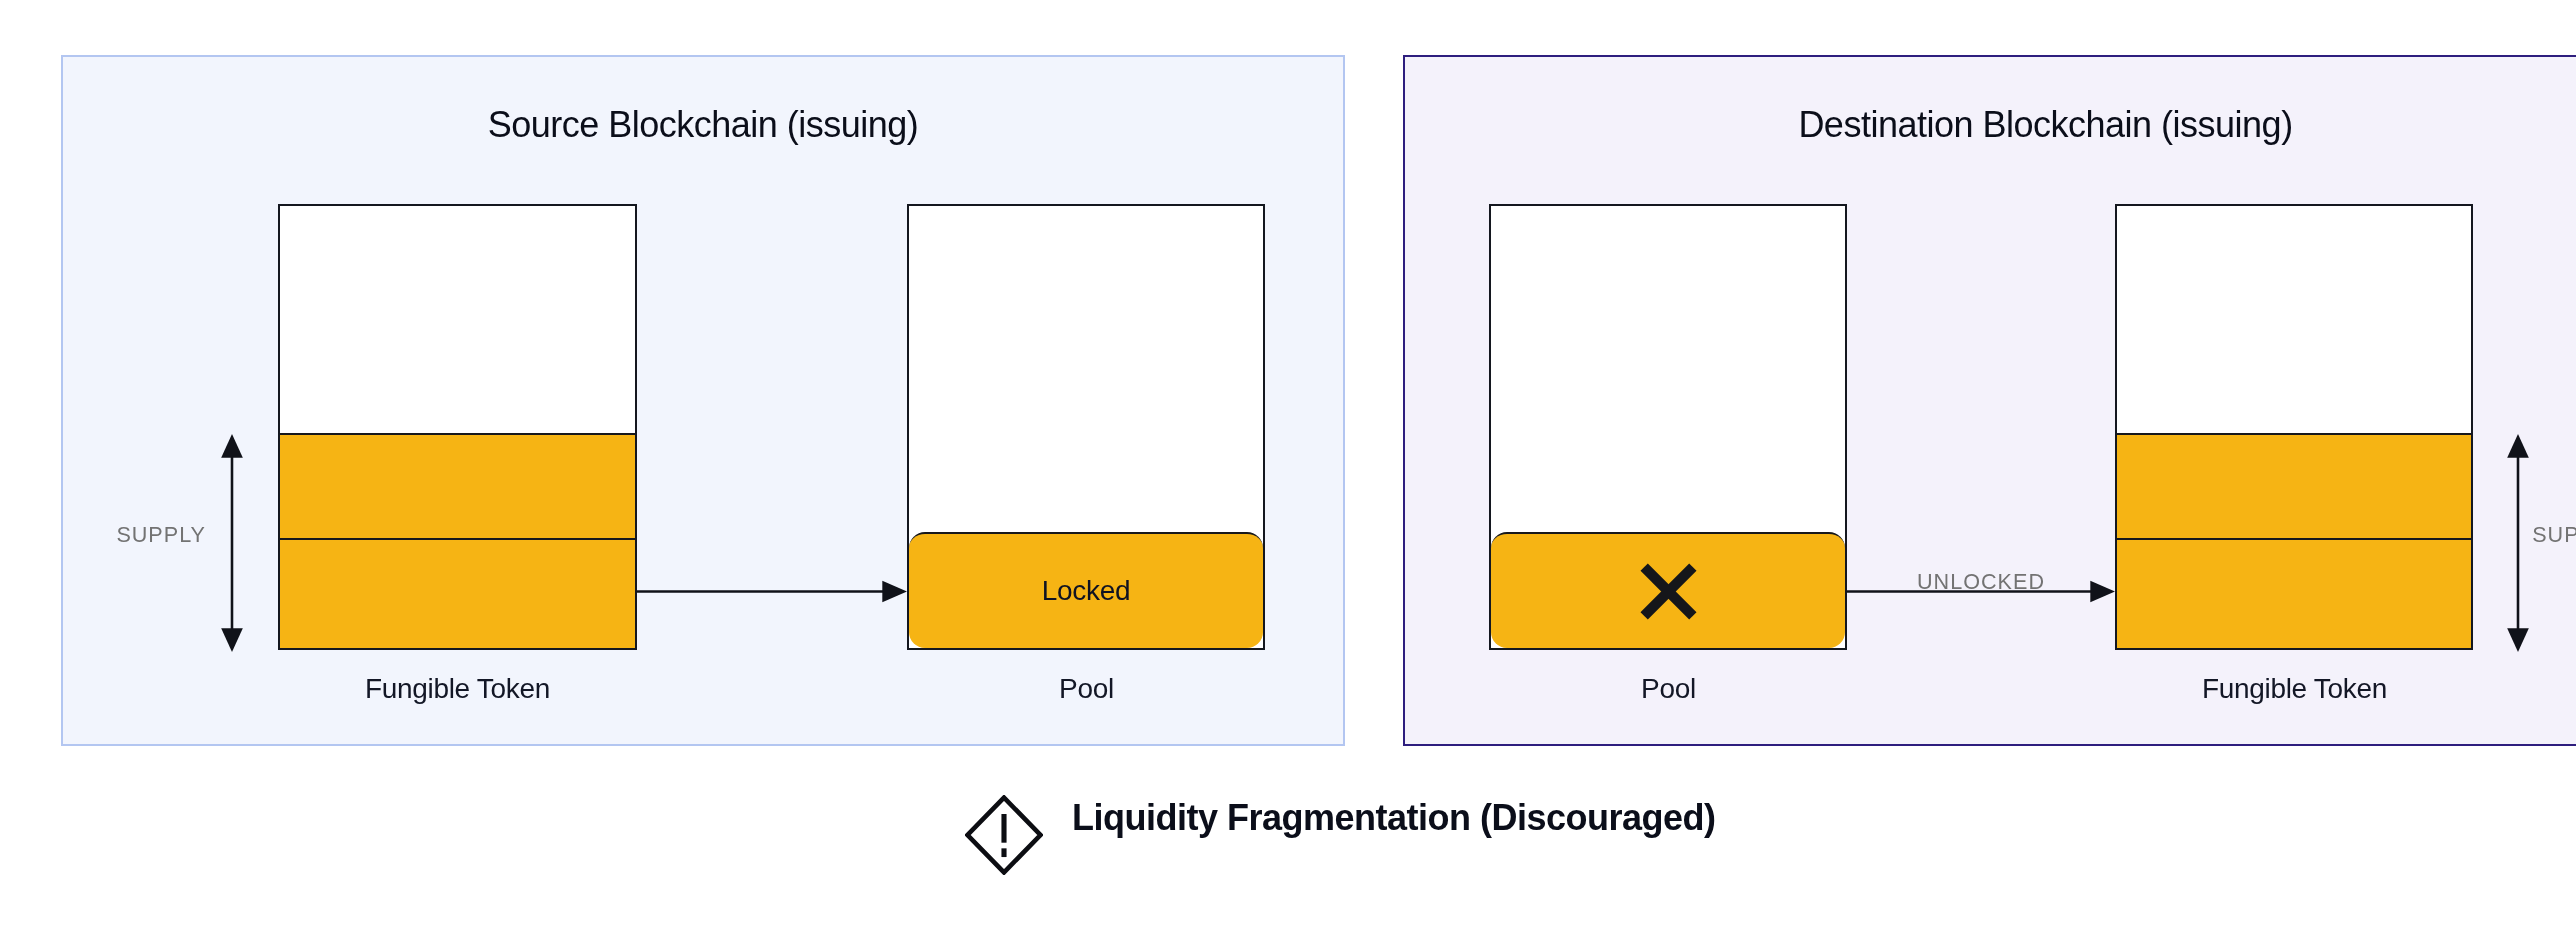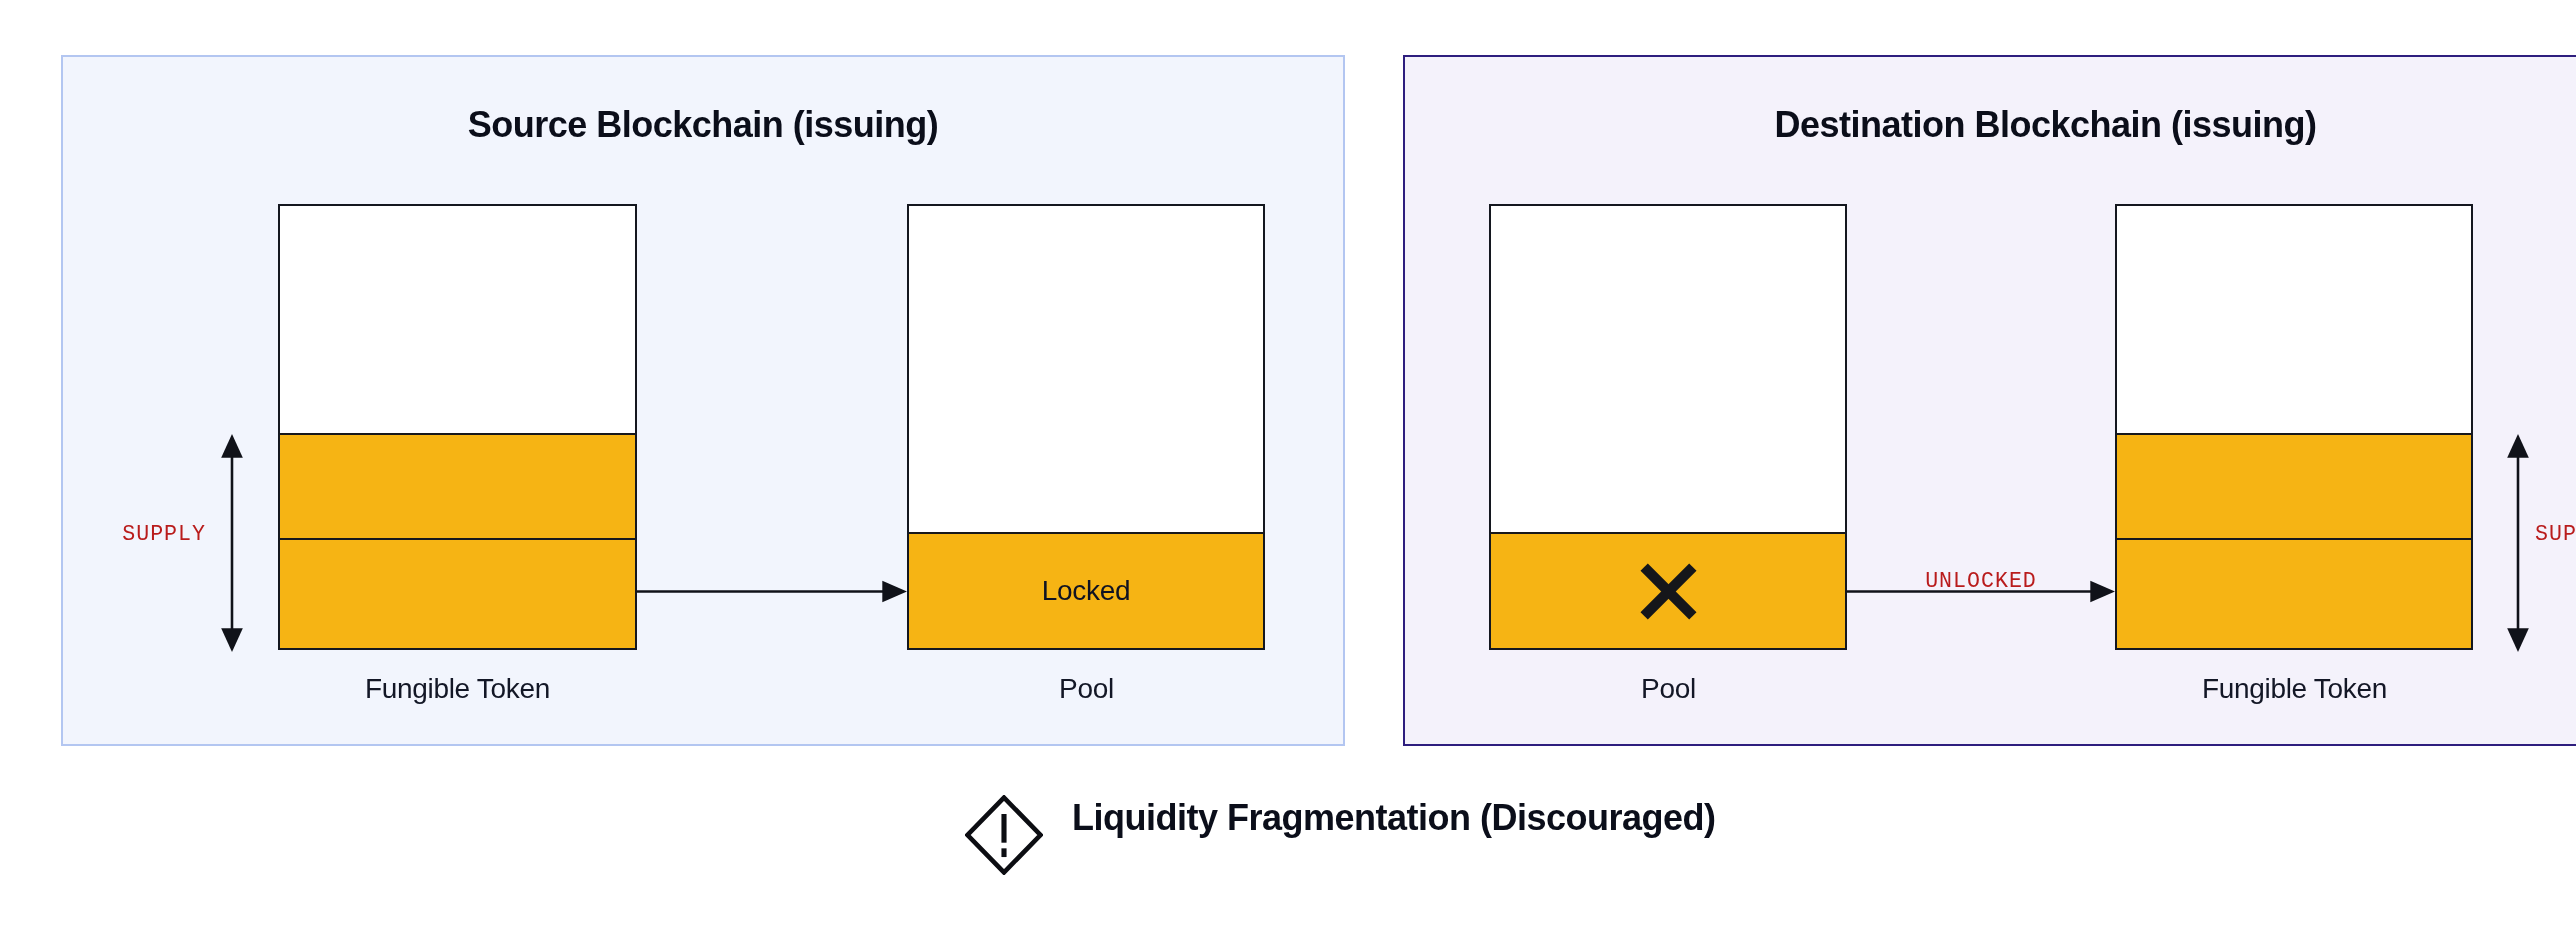--- a/index.html
+++ b/index.html
@@ -10,51 +10,51 @@
     font-family:"Liberation Sans","DejaVu Sans",sans-serif;
     color:#0D0F1A;
     overflow:hidden;
   }
   
   .panel{position:absolute;top:55px;width:1284px;height:691px;box-sizing:border-box;}
   .panel.source{left:61px;background:#F2F5FD;border:2.6px solid #B3C6F1;}
   .panel.dest{left:1403px;width:1285px;background:#F4F2FB;border:2.6px solid #2E1E7E;}
   .panel-title{
     position:absolute;left:0;top:47px;width:100%;margin:0;
-    text-align:center;font-size:36px;font-weight:700;letter-spacing:-0.5px;color:#0B0E1A;
+    text-align:center;font-size:36px;font-weight:400;letter-spacing:-0.5px;color:#0B0E1A;
   }
   
   .token-box{
     position:absolute;top:147px;height:446px;box-sizing:border-box;
     border:2.1px solid #14171F;background:#ffffff;
     display:flex;flex-direction:column;
   }
   .seg-white{flex:1 1 auto;background:#ffffff;}
   .seg-orange{background:#F6B414;border-top:2.1px solid #17181C;box-sizing:border-box;
     display:flex;align-items:center;justify-content:center;}
   .ft-seg-top{height:105px;}
   .ft-seg-bottom{height:110px;}
-  .pool-seg{height:116px;}
+  .pool-seg{height:116px;border-radius:16px;}
   .src-ft-box{left:215px;width:359px;}
   .src-pool-box{left:844px;width:358px;}
   .dst-pool-box{left:84px;width:358px;}
   .dst-ft-box{left:710px;width:358px;}
   .locked-text{font-size:28px;font-weight:500;color:#101322;letter-spacing:-0.3px;}
   
   .box-label{
     position:absolute;top:615px;width:309px;line-height:33px;
     text-align:center;font-size:28px;font-weight:500;color:#131726;letter-spacing:-0.3px;
   }
   .src-ft-label{left:240px;}
   .src-pool-label{left:869px;}
   .dst-pool-label{left:109px;}
   .dst-ft-label{left:735px;}
   .small-caps-label{
     position:absolute;font-size:21.6px;font-weight:400;letter-spacing:1px;
-    color:#b91c1c;line-height:29px;font-family:Liberation Mono, monospace;
+    color:#737373;line-height:29px;
   }
   .supply-left{left:0;top:463px;width:143px;text-align:right;}
   .supply-right{left:1113px;top:463px;width:118px;text-align:center;}
   .unlocked-label{left:447px;top:510px;width:258px;text-align:center;}
   
   .transfer-arrow{position:absolute;top:519px;}
   .src-transfer{left:574px;}
   .dst-transfer{left:442px;}
   .supply-arrow{position:absolute;top:376px;}
   .src-supply{left:156px;}

